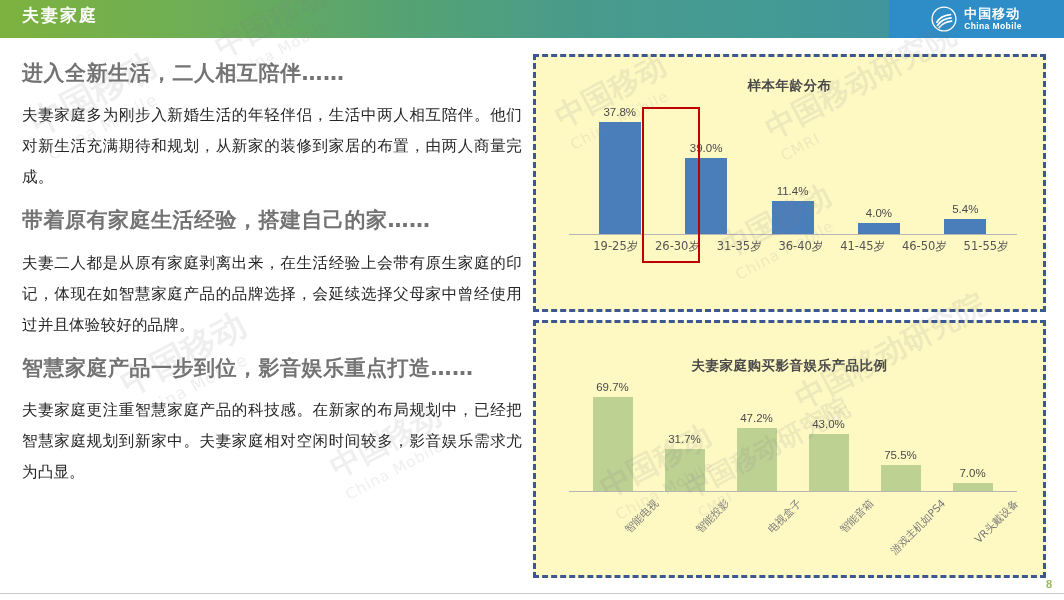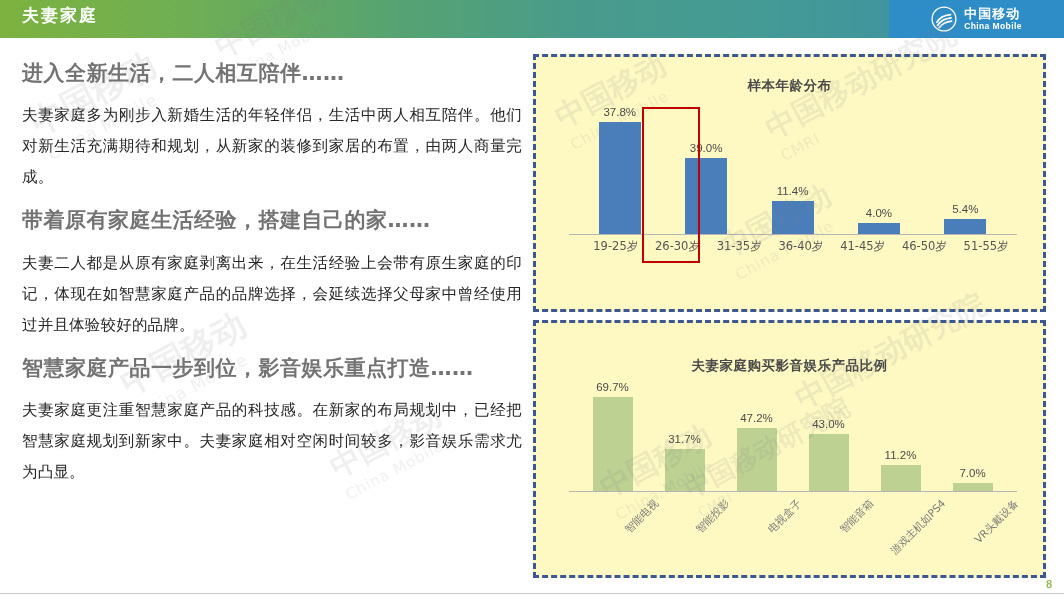--- a/index.html
+++ b/index.html
@@ -204,21 +204,21 @@
           </div>
           <div class="bar-col">
             <div class="bar-val">47.2%</div>
             <div class="bar" style="height: 64.0571px; background: rgb(189, 209, 147);"></div>
           </div>
           <div class="bar-col">
             <div class="bar-val">43.0%</div>
             <div class="bar" style="height: 58.3571px; background: rgb(189, 209, 147);"></div>
           </div>
           <div class="bar-col">
-            <div class="bar-val">11.2%</div>
+            <div class="bar-val">75.5%</div>
             <div class="bar" style="height: 26.7357px; background: rgb(189, 209, 147);"></div>
           </div>
           <div class="bar-col">
             <div class="bar-val">7.0%</div>
             <div class="bar" style="height: 9.5px; background: rgb(189, 209, 147);"></div>
           </div>
         </div>
       <div class="axis"></div>
       <div class="xlabels">
           <div class="xlab">智能电视</div>

